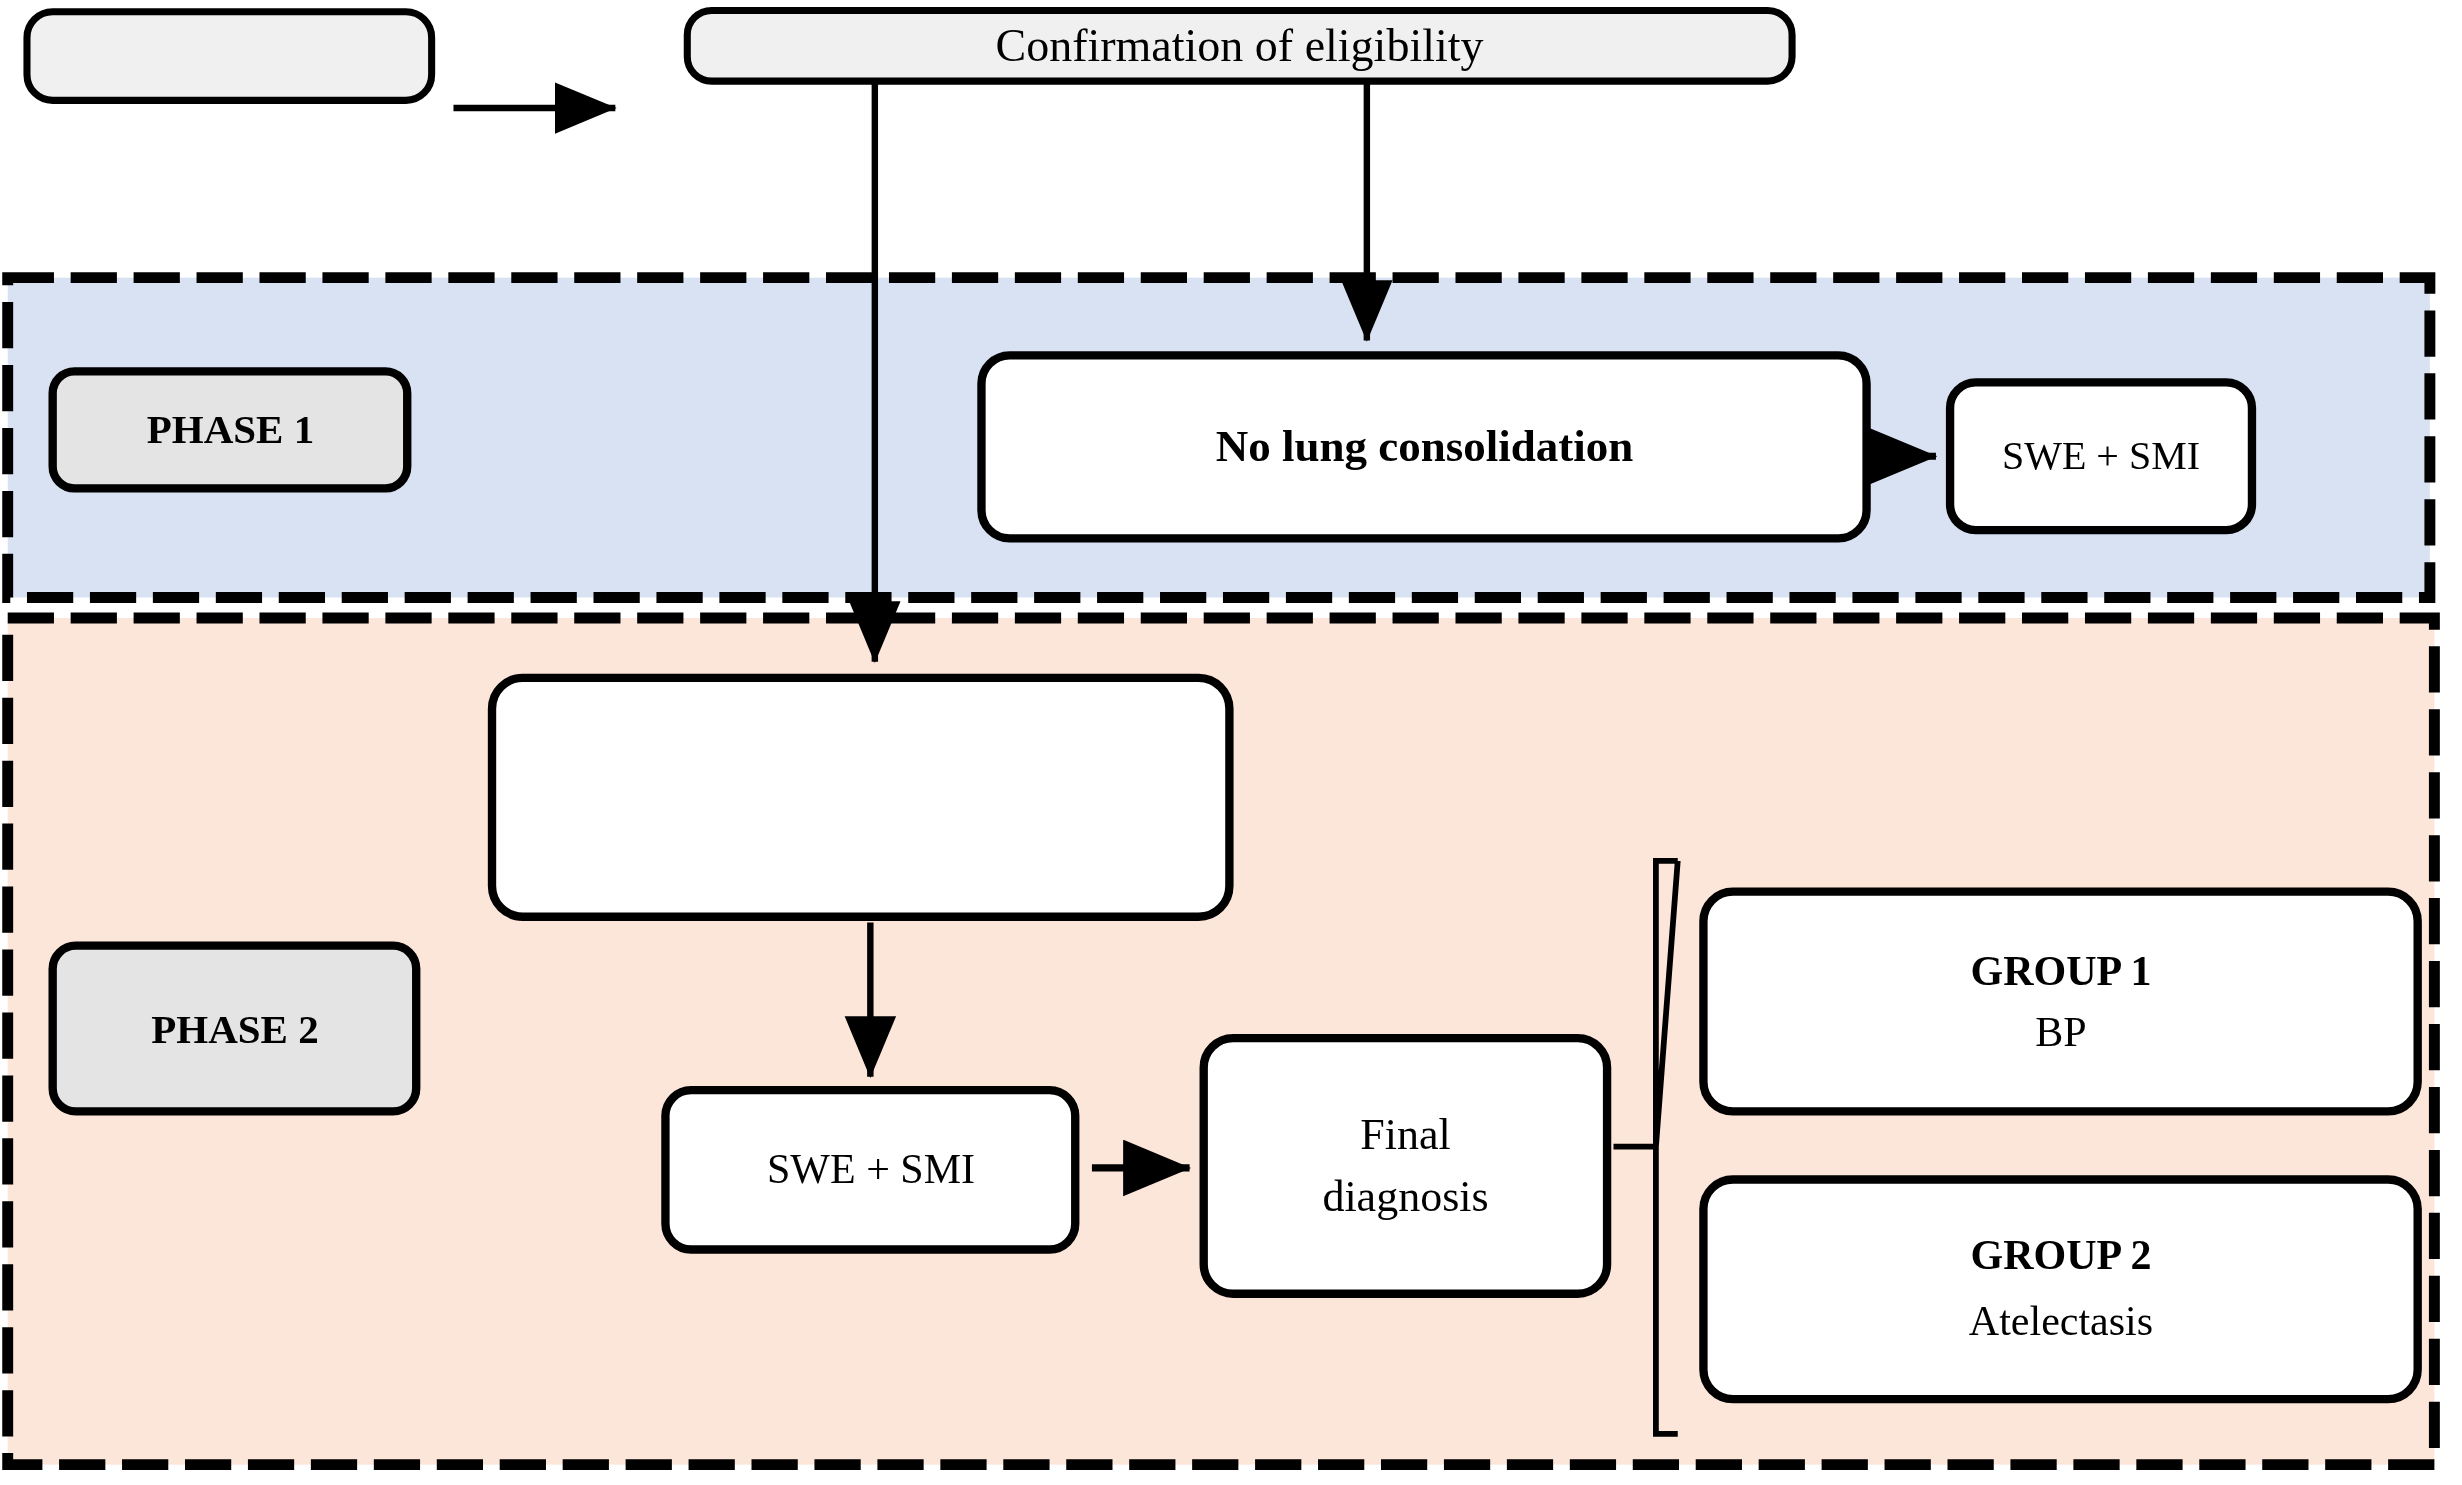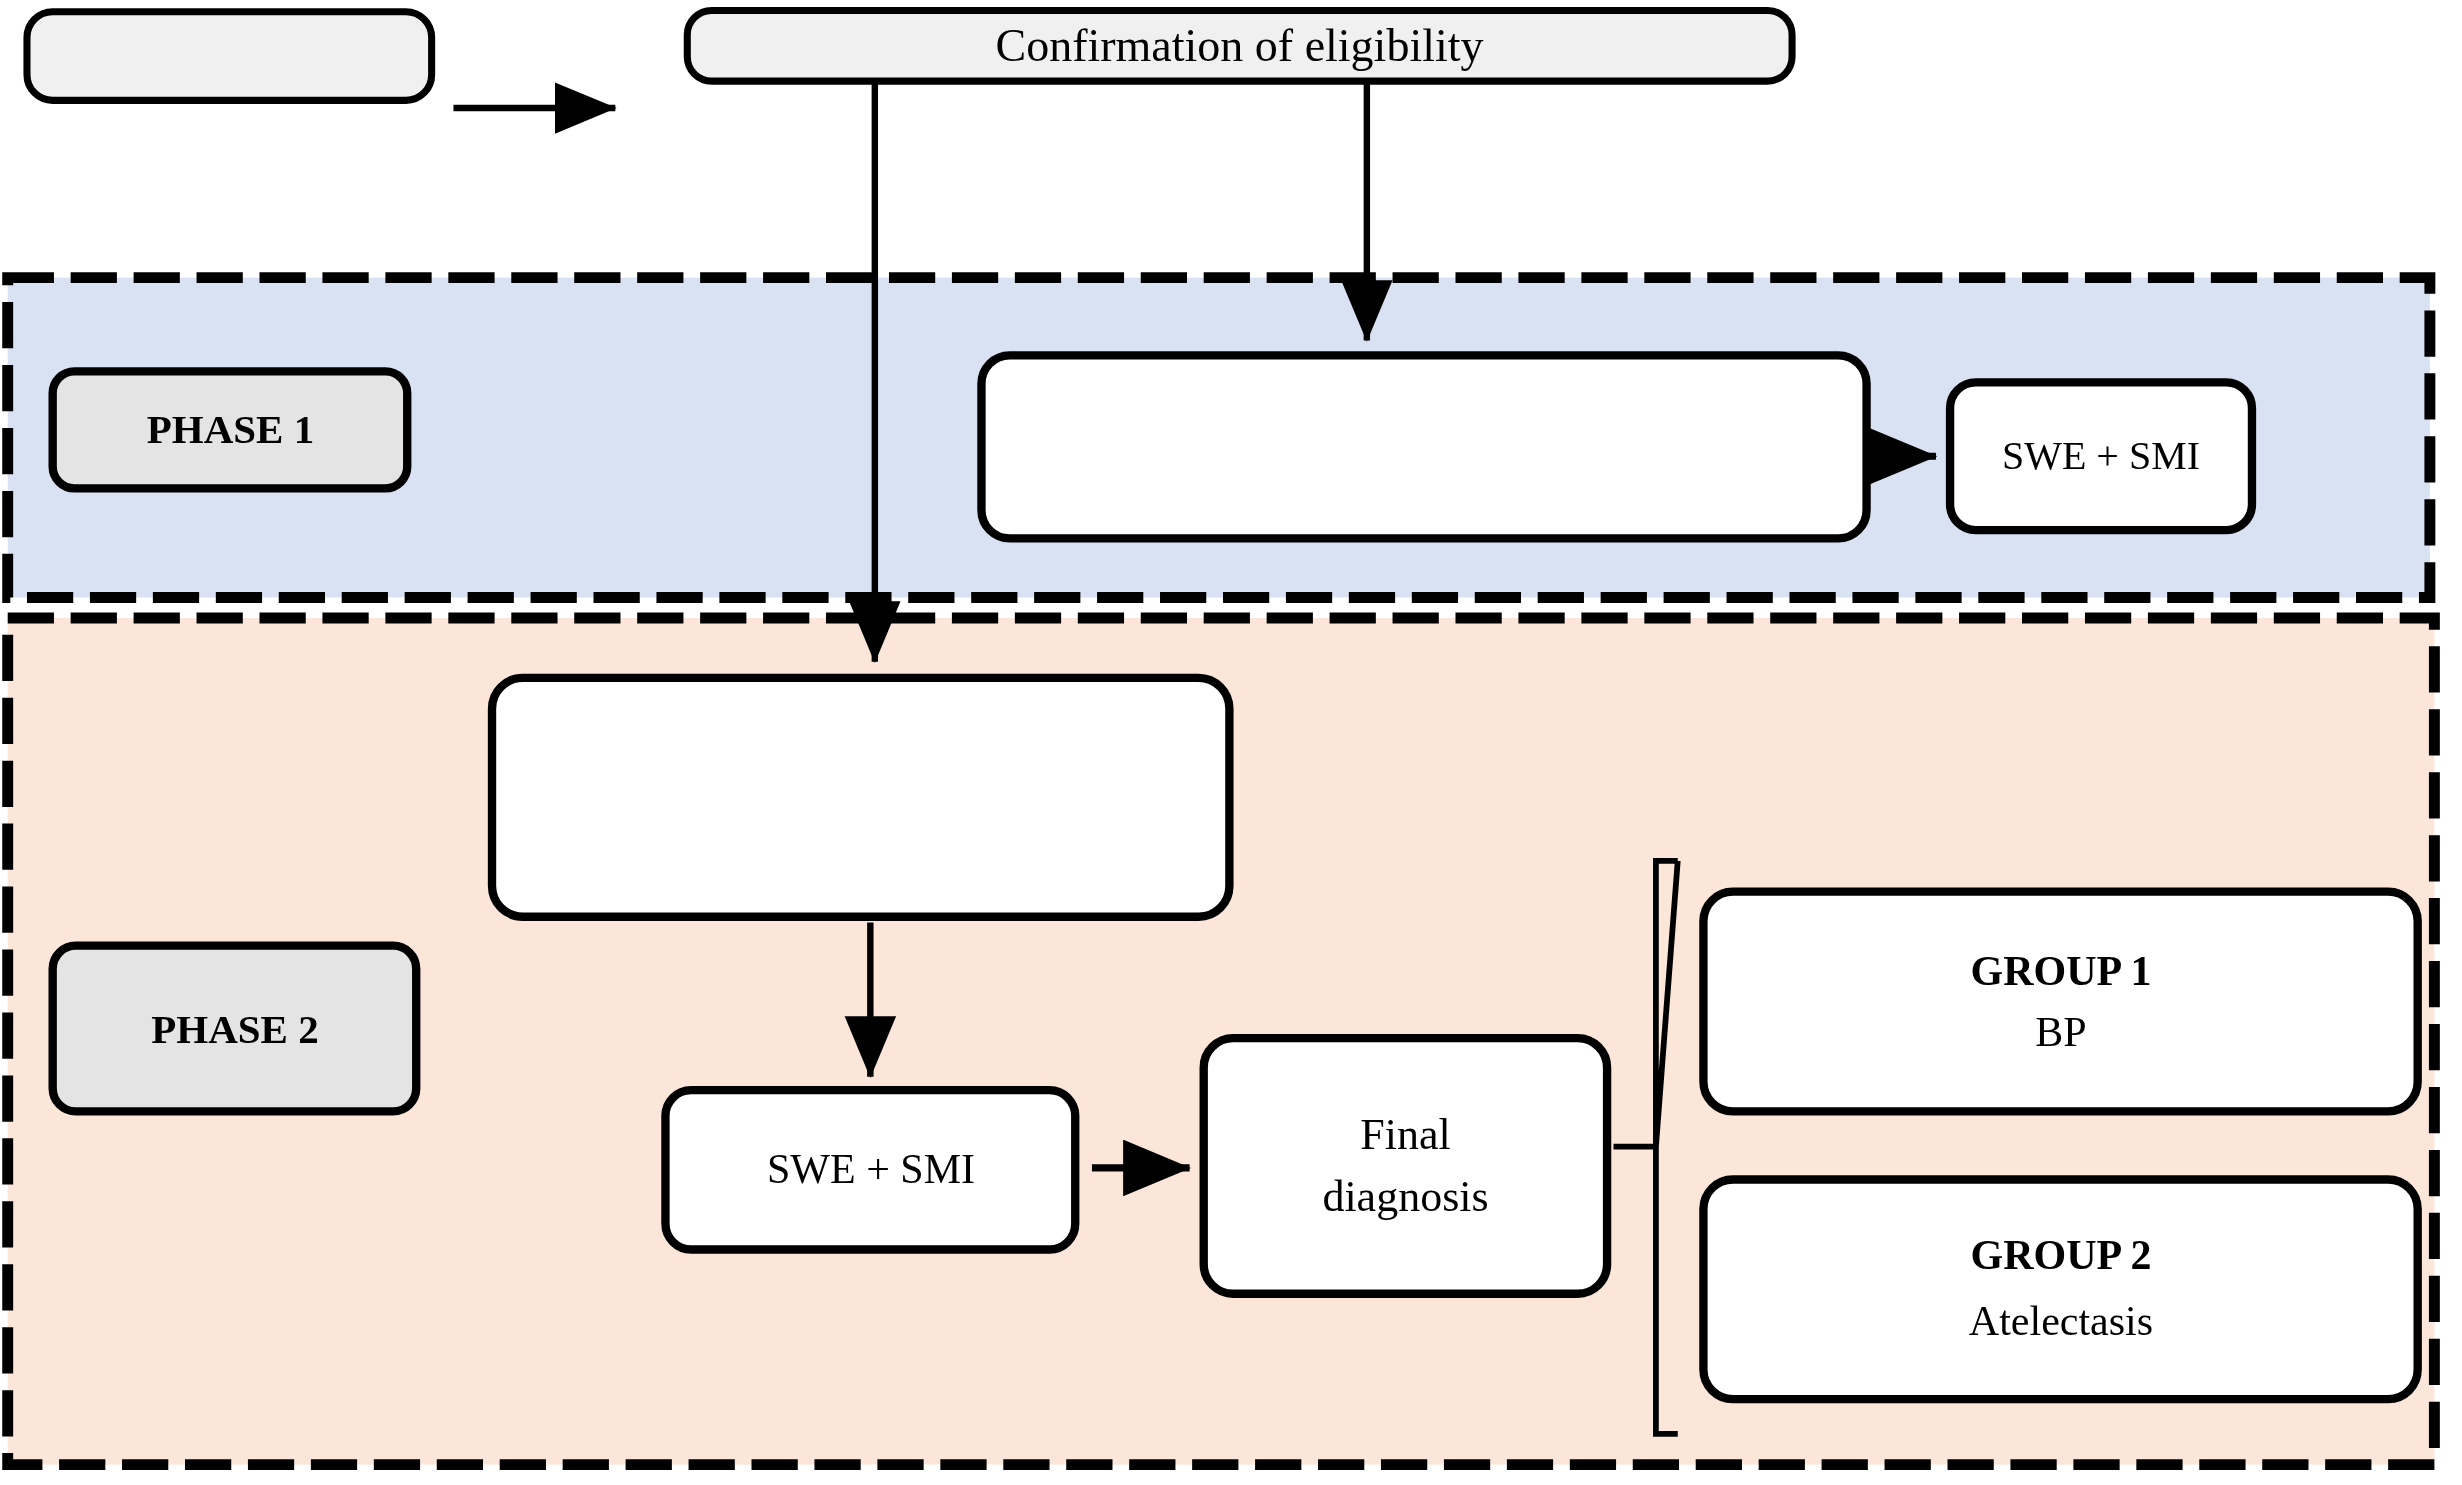--- a/index.html
+++ b/index.html
@@ -93,20 +93,23 @@
 
 
   <div class="node-label" style="left:687px; top:10.3px; width:1105px; height:71px; font-size:46px;">
     <span class="ln">Confirmation of eligibility</span>
   </div>
 
   <div class="node-label" style="left:53px; top:371px; width:355px; height:117px; font-size:41px; font-weight:bold;">
     <span class="ln bold">PHASE 1</span>
   </div>
 
+  <div class="node-label" style="left:982px; top:355px; width:885px; height:183px; font-size:45px; font-weight:bold;">
+    <span class="ln bold">No lung consolidation</span>
+  </div>
 
   <div class="node-label" style="left:1950px; top:382px; width:302px; height:148px; font-size:40px;">
     <span class="ln">SWE + SMI</span>
   </div>
 
   <div class="node-label" style="left:53px; top:946px; width:364px; height:166px; font-size:41px; font-weight:bold;">
     <span class="ln bold">PHASE 2</span>
   </div>
 
 

